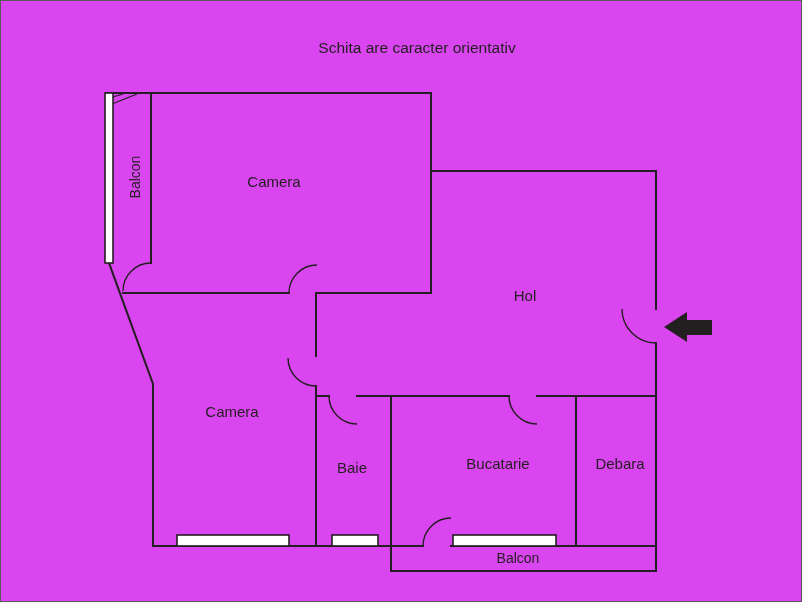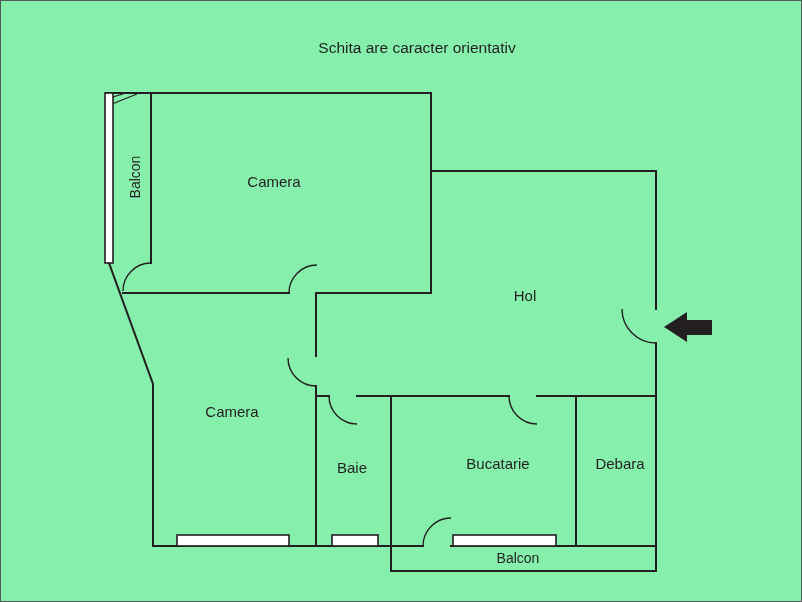--- a/index.html
+++ b/index.html
@@ -7,21 +7,21 @@
     padding: 0;
     background: #ffffff;
     font-family: "Liberation Sans", sans-serif;
   }
   .page {
     position: relative;
     width: 802px;
     height: 602px;
     box-sizing: border-box;
     border: 1px solid #57595b;
-    background: #86efac;
+    background: #d946ef;
     overflow: hidden;
   }
   svg.plan {
     position: absolute;
     left: 0;
     top: 0;
     width: 802px;
     height: 602px;
   }
   .wall {

